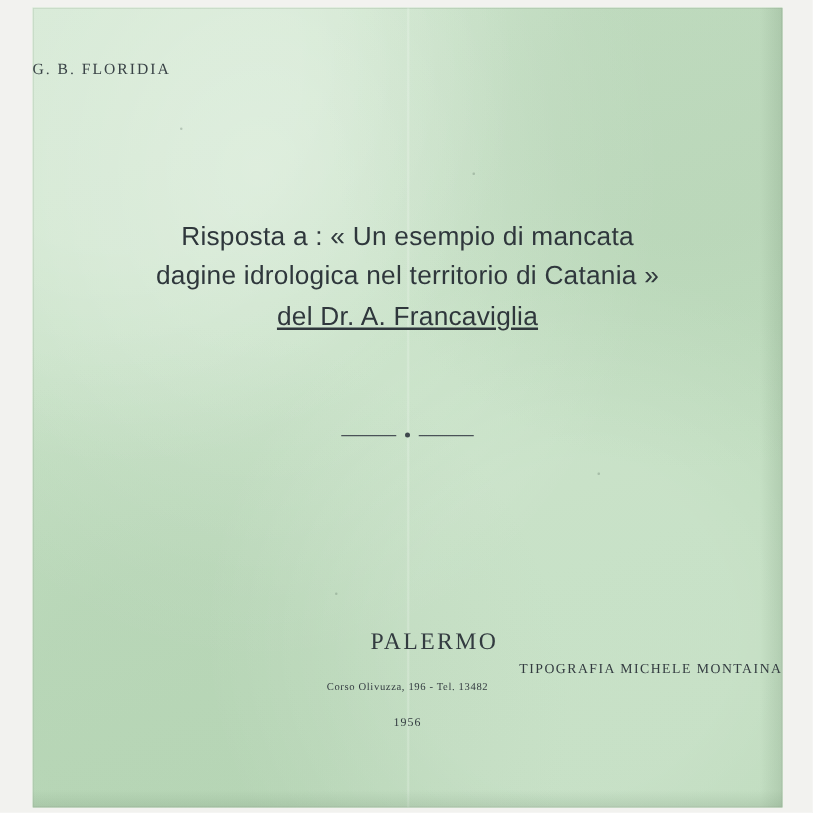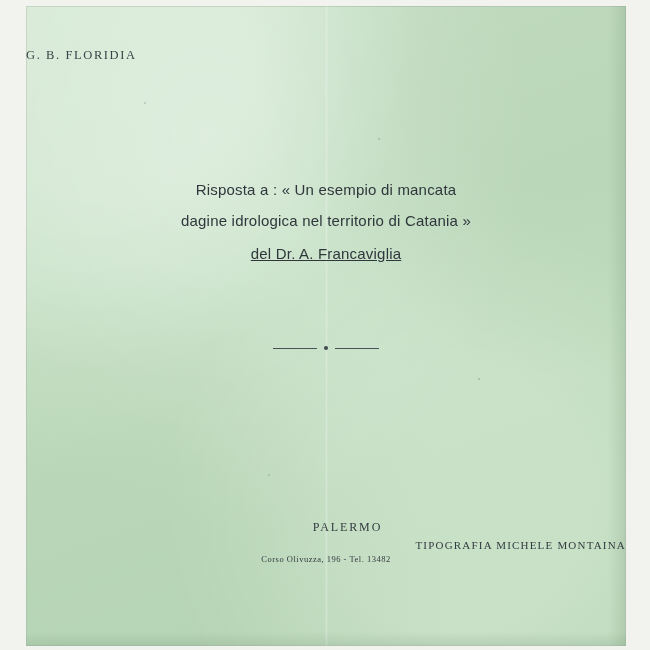--- a/index.html
+++ b/index.html
@@ -103,21 +103,21 @@
     color: #3a4347;
   }
 
   .title-block {
     position: absolute;
     top: 168px;
     left: 62px;
     width: 476px;
     text-align: center;
     font-family: "Liberation Sans", sans-serif;
-    font-size: 15px;
+    font-size: 21px;
     line-height: 31px;
     letter-spacing: 0.2px;
     color: #2f373c;
   }
   .title-line {
     display: block;
     white-space: nowrap;
   }
   .title-line.last {
     margin-top: 2px;
@@ -150,21 +150,21 @@
   .imprint {
     position: absolute;
     bottom: 62px;
     left: 0;
     width: 100%;
     text-align: center;
     font-family: "Liberation Serif", serif;
     color: #333b40;
   }
   .imprint .city {
-    font-size: 12px;
+    font-size: 19px;
     letter-spacing: 1.9px;
     margin-bottom: 4px;
     padding-left: 43px;
   }
   .imprint .printer {
     font-size: 11px;
     letter-spacing: 1.2px;
     margin-bottom: 3px;
     text-align: right;
   }
@@ -215,18 +215,19 @@
       <div class="ornament">
         <span class="rule"></span>
         <span class="dot"></span>
         <span class="rule"></span>
       </div>
 
       <div class="imprint">
         <div class="city">PALERMO</div>
         <div class="printer">TIPOGRAFIA MICHELE MONTAINA</div>
         <div class="address">Corso Olivuzza, 196 - Tel. 13482</div>
+        <div class="year">1956</div>
       </div>
 
     </div>
   </div>
 
 </div>
 
 </body></html>

